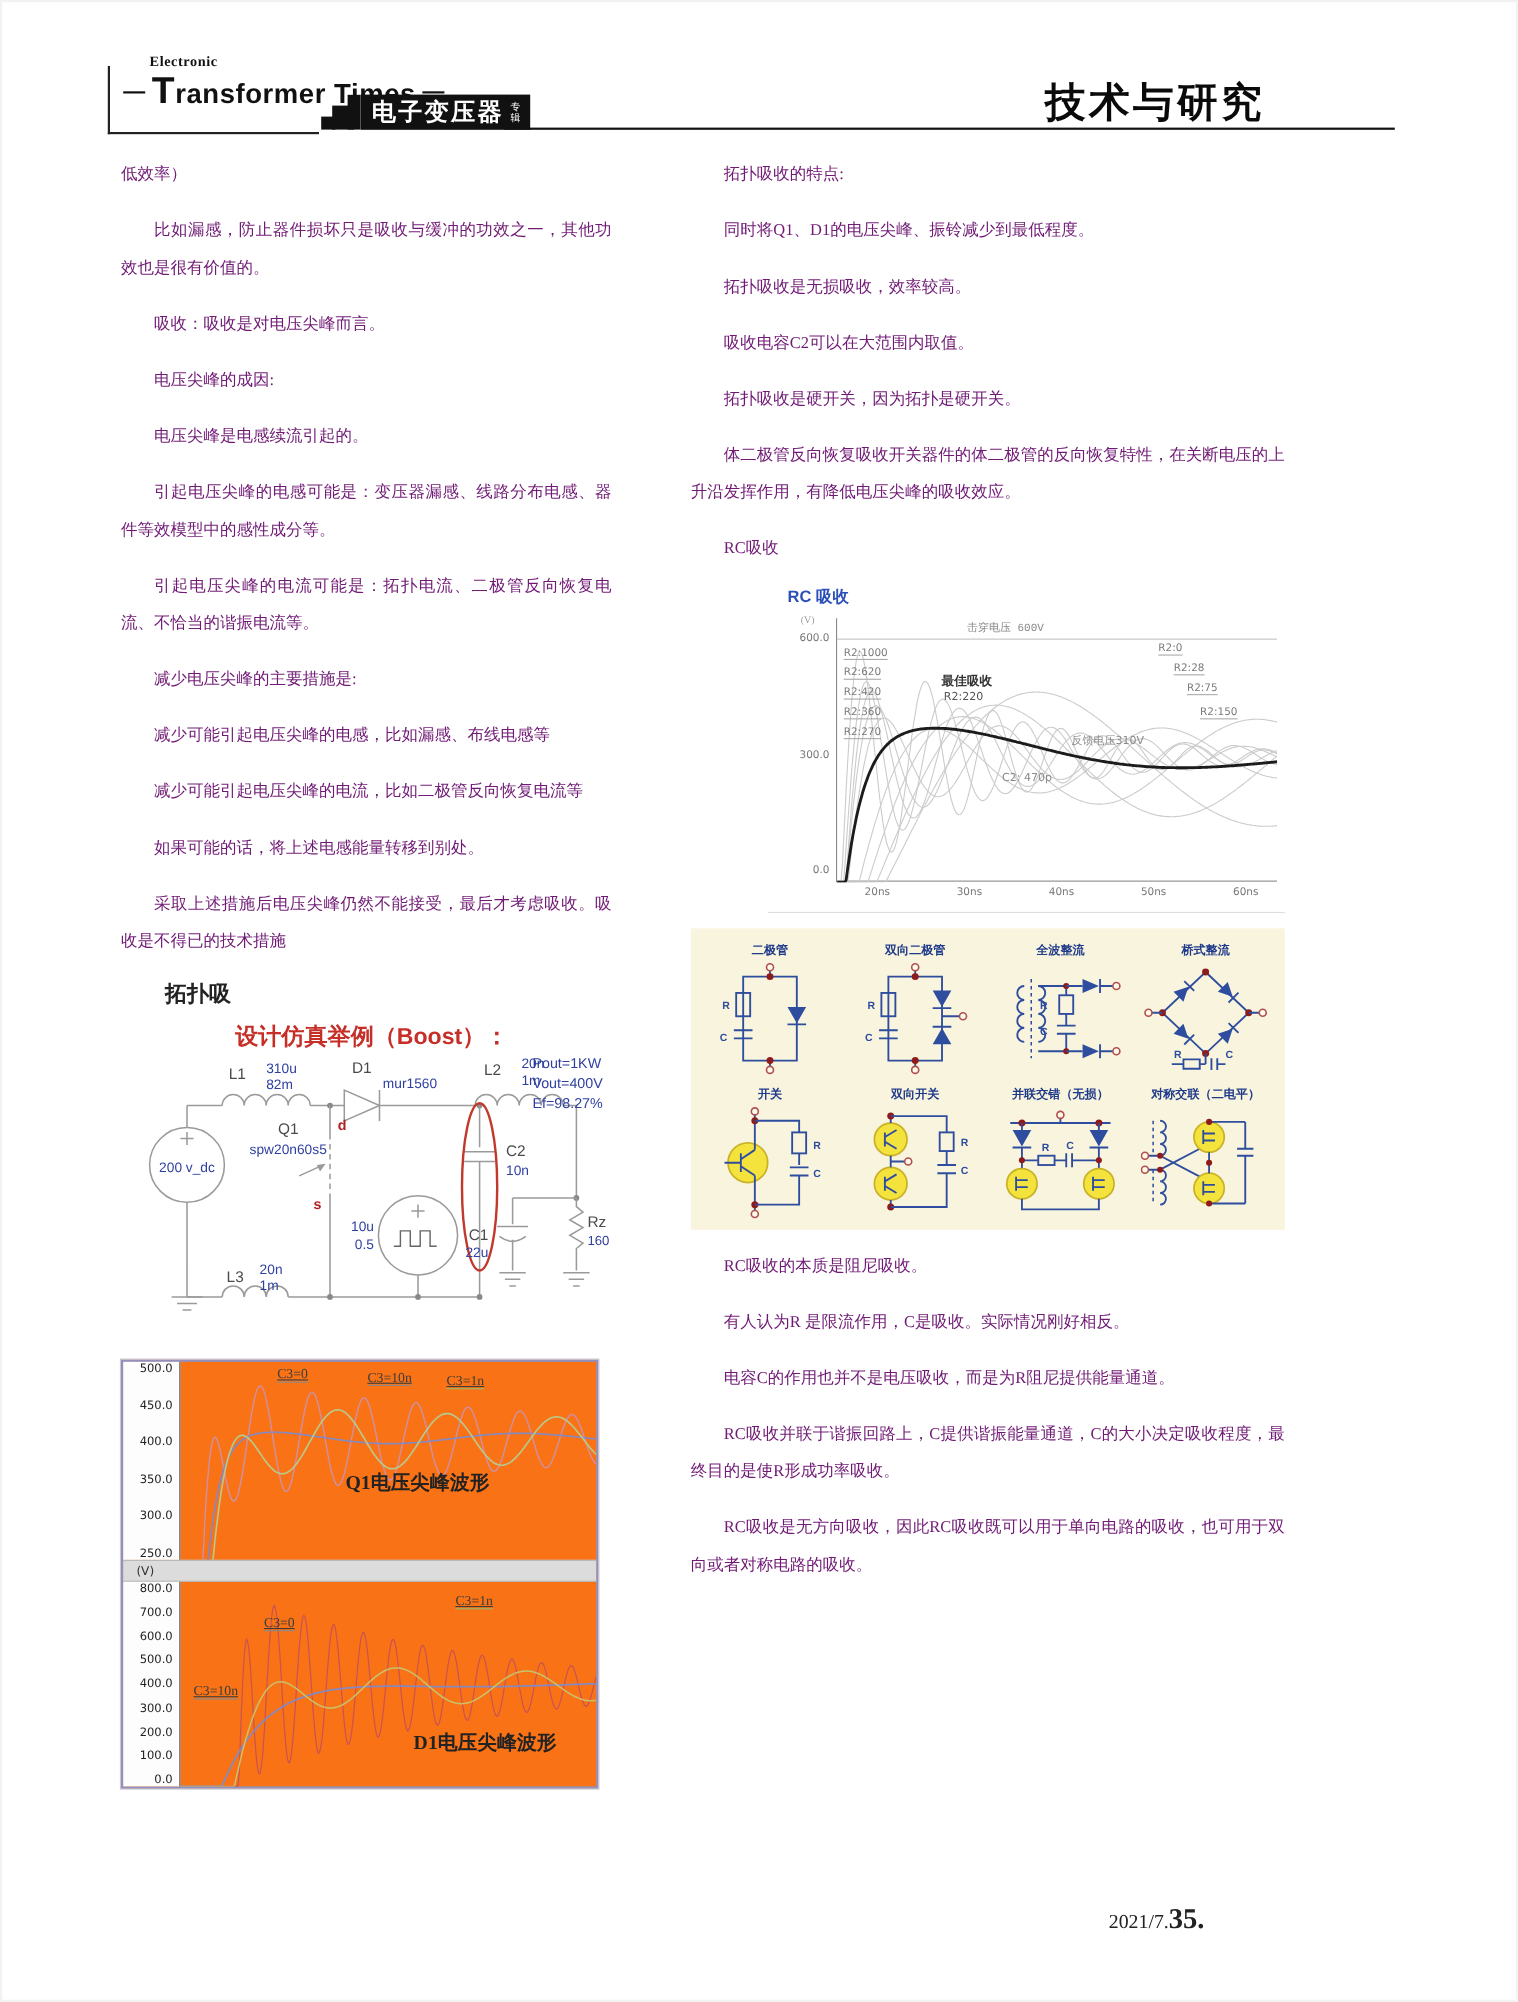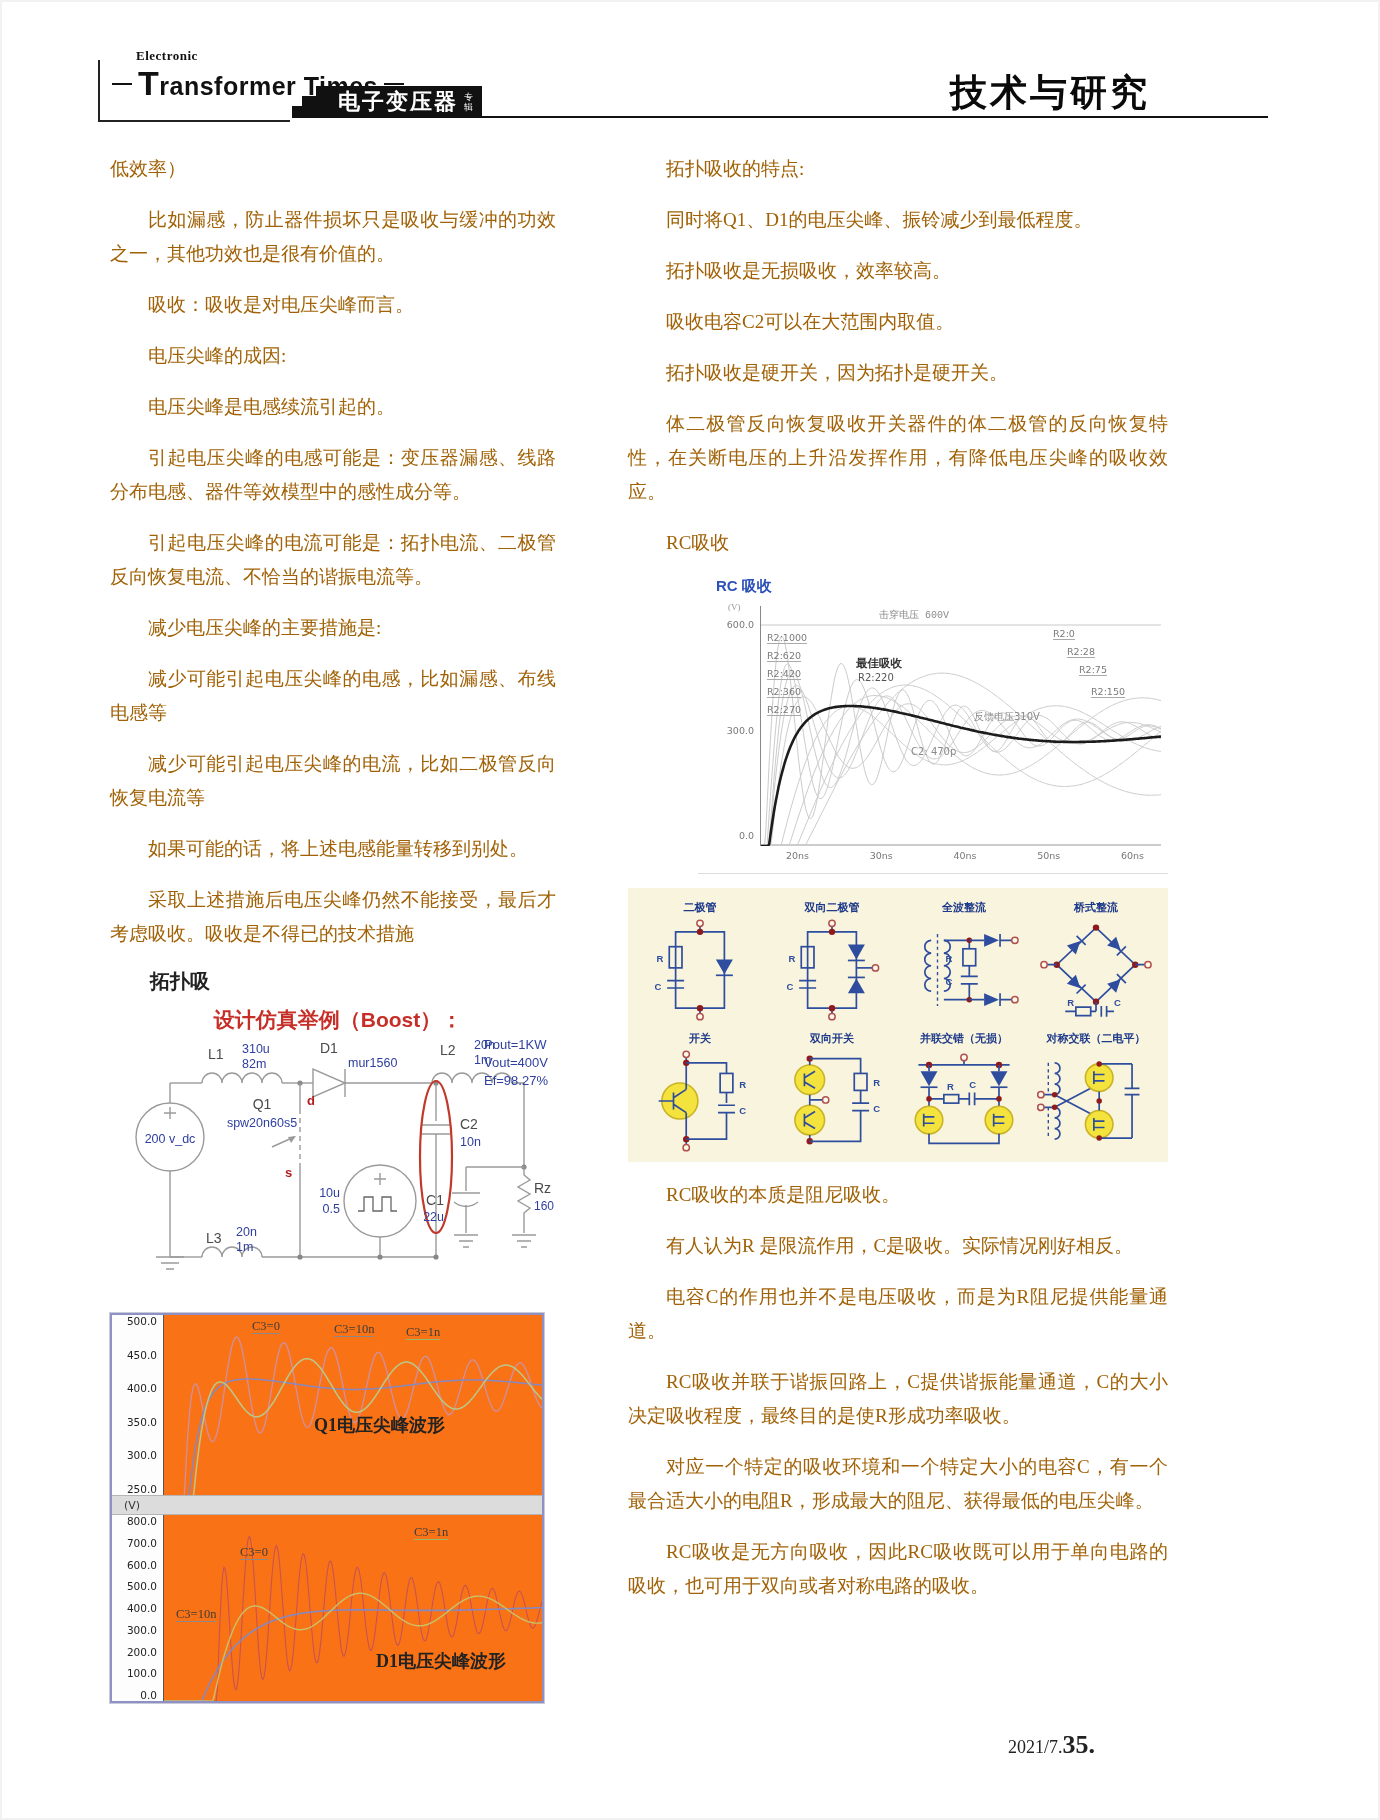--- a/index.html
+++ b/index.html
@@ -23,21 +23,21 @@
   .badge-steps { width:38px; height:32px; }
   .badge-box { background:#111; color:#fff; height:32px; display:flex; align-items:center; padding:0 8px 0 10px; }
   .badge-main { font-family:"Liberation Sans",sans-serif; font-weight:bold; font-size:22px; letter-spacing:2px; }
   .badge-sub { font-size:9px; width:11px; line-height:10px; margin-left:5px; text-align:center; }
   .head-rule { position:absolute; left:458px; top:116px; width:810px; height:2px; background:#111; }
   .section-title { position:absolute; left:950px; top:68px; font-family:"Liberation Sans",sans-serif; font-weight:bold; font-size:37px; color:#0a0a0a; letter-spacing:3px; }
 
   
   .col-left  { position:absolute; left:110px; top:140px; width:446px; }
   .col-right { position:absolute; left:628px; top:140px; width:540px; }
-  p.body { margin:12px 0 17px 0; font-size:19px; line-height:34px; text-align:justify; text-indent:2em; color:#a16207; }
+  p.body { margin:2px 0 17px 0; font-size:15px; line-height:34px; text-align:justify; text-indent:2em; color:#701a75; }
   p.body.noind { text-indent:0; }
   .subhead { font-weight:bold; font-size:20px; color:#222; text-indent:2em; margin:2px 0 10px 0; }
 
   
   .boostfig { margin-top:4px; }
   .boostfig text { font-family:"Liberation Sans",sans-serif; }
   .bt   { fill:#c62f28; font-weight:bold; font-size:21px; }
   .wlbl { fill:#4a4a4a; font-size:14px; }
   .vlbl { fill:#2e3f9f; font-size:12.5px; }
   .rlbl { fill:#b02020; font-size:13px; font-weight:bold; }
@@ -46,21 +46,21 @@
   
   .wavewin { margin-top:12px; width:434px; border:2px solid #8f91c4; outline:1px solid #c9c9d8; background:#f97316; }
   .waverow { display:flex; }
   .yaxis { width:52px; display:flex; flex-direction:column; justify-content:space-between; align-items:flex-end;
            padding:0 6px 0 0; font-family:"DejaVu Sans",sans-serif; font-size:10.5px; color:#222;
            border-right:1px solid #555; background:#fdfdfd; }
   .plot { position:relative; width:378px; }
   .plot svg { display:block; }
   .divider { height:20px; background:#dcdcdc; border-top:1px solid #b5b5b5; border-bottom:1px solid #b5b5b5;
              display:flex; align-items:center; padding-left:12px; font-family:"DejaVu Sans",sans-serif; font-size:11px; color:#333; }
-  .pl { position:absolute; font-family:"Liberation Serif",serif; font-size:12.5px; color:#3c3c3c; border-bottom:1px solid #8a8a8a; line-height:14px; }
+  .pl { position:absolute; font-family:"Liberation Serif",serif; font-size:12.5px; color:#3c3c3c; border-bottom:1px solid #8a8a8a; line-height:14px;text-decoration:underline; }
   .pl.green { border-bottom-color:#9ab86a; }
   .ctitle { position:absolute; font-weight:bold; font-size:18px; color:#222; }
 
   
   .rcfig { margin:14px 0 6px 88px; width:452px; }
   .rc-title { font-family:"Liberation Sans",sans-serif; font-weight:bold; font-size:15px; color:#2b50b8; margin-bottom:10px; }
   .rc-wrap { position:relative; margin-left:44px; }
   .rc-plot { position:relative; width:400px; height:240px; border-left:1px solid #888; }
   .rc-plot svg { display:block; }
   .rc-y { position:absolute; left:-42px; top:13px; height:222px; width:36px; display:flex; flex-direction:column;
@@ -500,20 +500,19 @@
             <circle class="nd" cx="16" cy="44" r="2.6"></circle>
           <circle class="nd" cx="16" cy="56" r="2.6"></circle>
         </svg>
       </div>
     </div>
 
     <p class="body" style="margin-top:16px">RC吸收的本质是阻尼吸收。</p>
     <p class="body">有人认为R 是限流作用，C是吸收。实际情况刚好相反。</p>
     <p class="body">电容C的作用也并不是电压吸收，而是为R阻尼提供能量通道。</p>
     <p class="body">RC吸收并联于谐振回路上，C提供谐振能量通道，C的大小决定吸收程度，最终目的是使R形成功率吸收。</p>
-    <p class="body">对应一个特定的吸收环境和一个特定大小的电容C，有一个最合适大小的电阻R，形成最大的阻尼、获得最低的电压尖峰。</p>
     <p class="body">RC吸收是无方向吸收，因此RC吸收既可以用于单向电路的吸收，也可用于双向或者对称电路的吸收。</p>
   </div>
 
   <div class="footer">
     <span class="pre">2021/7.</span><span class="num">35.</span>
   </div>
 </div>
 
 </body></html>

